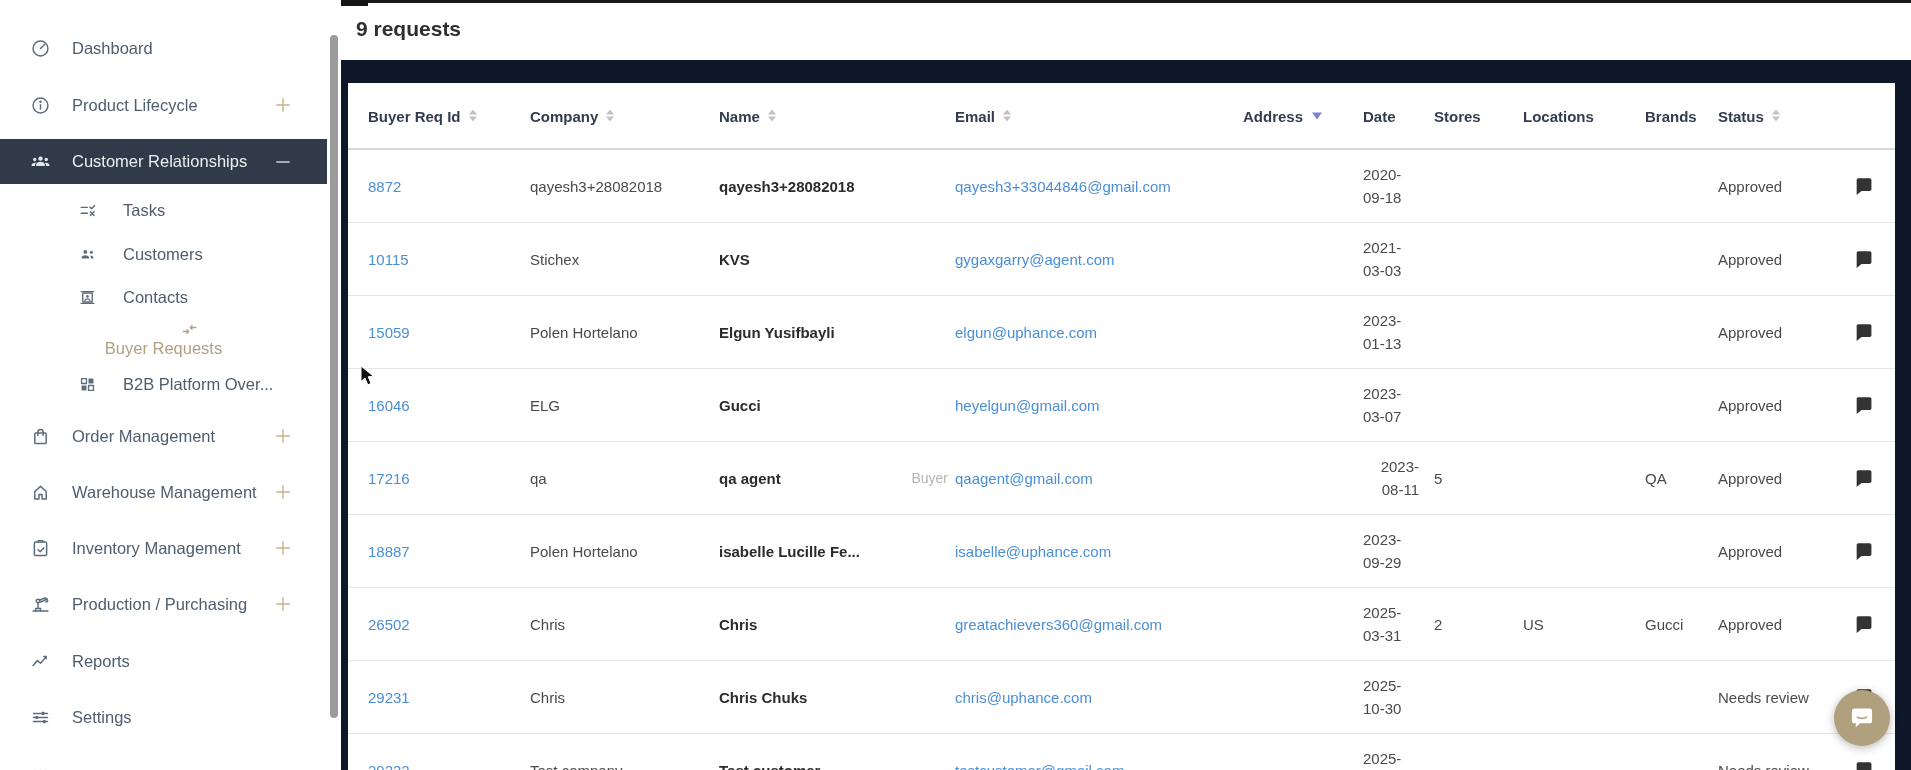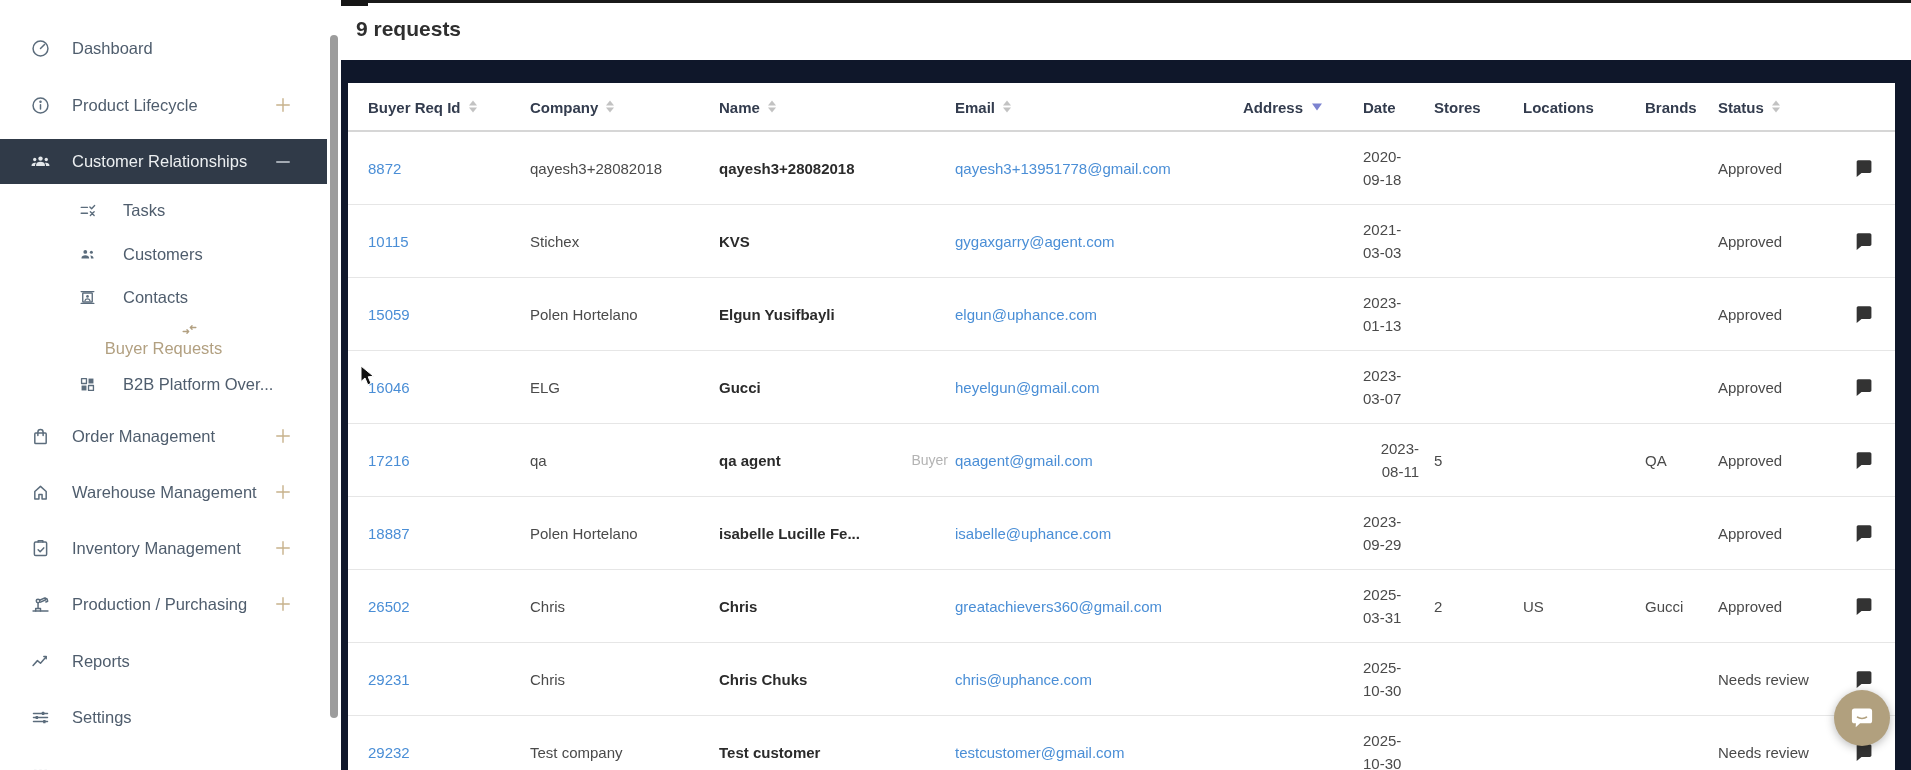--- a/index.html
+++ b/index.html
@@ -27,21 +27,21 @@
 
   
   .main { position:absolute; left:341px; top:0; width:1570px; height:770px; background:#0f172a; }
   .topline { position:absolute; left:0; top:0; width:1570px; height:3px; background:#191919; z-index:3; }
   .topnotch { position:absolute; left:0; top:0; width:27px; height:6px; background:#161616; z-index:3; }
   .toolbar { position:absolute; left:0; top:3px; width:1570px; height:57px; background:#ffffff; }
   .toolbar h1 { position:absolute; left:15px; top:14px; font-size:21px; font-weight:700; color:#2f2f2f; }
 
   .card { position:absolute; left:7px; top:83px; width:1547px; height:687px; background:#ffffff; overflow:hidden; }
 
-  .thead { position:relative; height:49px; border-bottom:2px solid #d6d6d6; }
+  .thead { position:relative; height:67px; border-bottom:2px solid #d6d6d6; }
   .th { position:absolute; top:50%; transform:translateY(-50%); font-size:15px; font-weight:700;
     color:#333c4e; white-space:nowrap; cursor:pointer; display:flex; align-items:center; }
   .sortpair { display:inline-flex; flex-direction:column; gap:2px; margin-left:8px; }
   .sortpair b { width:0; height:0; border-left:4px solid transparent; border-right:4px solid transparent; display:block; }
   .sortpair b.u { border-bottom:5px solid #c2c2c2; }
   .sortpair b.d { border-top:5px solid #c2c2c2; }
   .sortdesc { display:inline-block; margin-left:9px; width:0; height:0;
     border-left:5px solid transparent; border-right:5px solid transparent; border-top:7px solid #7c83d0; }
 
   .tr { position:relative; height:73px; border-bottom:1px solid #e6e6e6; }
@@ -328,21 +328,21 @@
               <b class="u"></b>
               <b class="d"></b>
             </span>
           </div>
         </div>
       <div id="tbody">
           <div class="tr">
             <div class="td link" style="left:20px;">8872</div>
             <div class="td " style="left:182px;">qayesh3+28082018</div>
             <div class="td name" style="left:371px;">qayesh3+28082018</div>
-            <div class="td link" style="left:607px;">qayesh3+13951778@gmail.com</div>
+            <div class="td link" style="left:607px;">qayesh3+33044846@gmail.com</div>
             <div class="td date" style="left:1015px;">2020-09-18</div>
             <div class="td " style="left:1370px;">Approved</div>
             <button class="comment-btn"><svg viewBox="0 0 24 24">
                 <path d="M5.8 3h12.4c1.1 0 1.9.8 1.9 1.9v10c0 1.1-.8 1.9-1.9 1.9H9.3L4 21.3V4.9C4 3.8 4.7 3 5.8 3z" fill="currentColor"></path>
               </svg></button>
           </div>
           <div class="tr">
             <div class="td link" style="left:20px;">10115</div>
             <div class="td " style="left:182px;">Stichex</div>
             <div class="td name" style="left:371px;">KVS</div>

